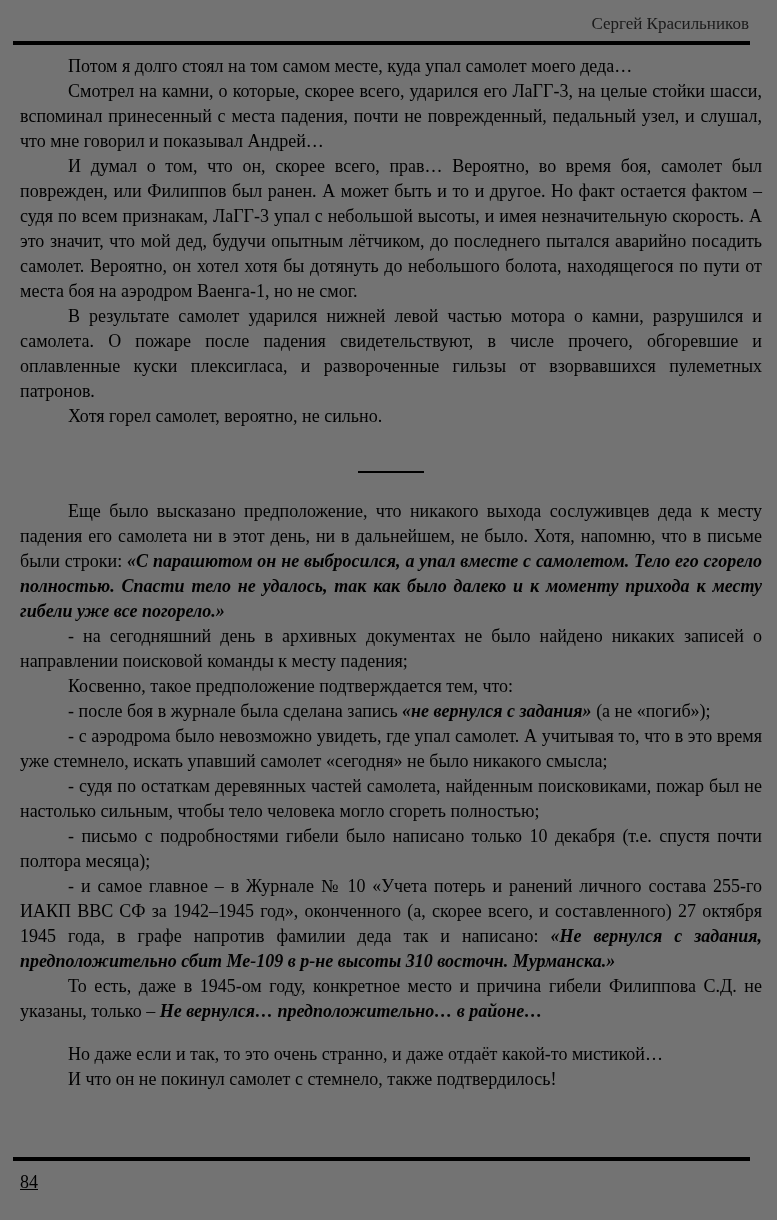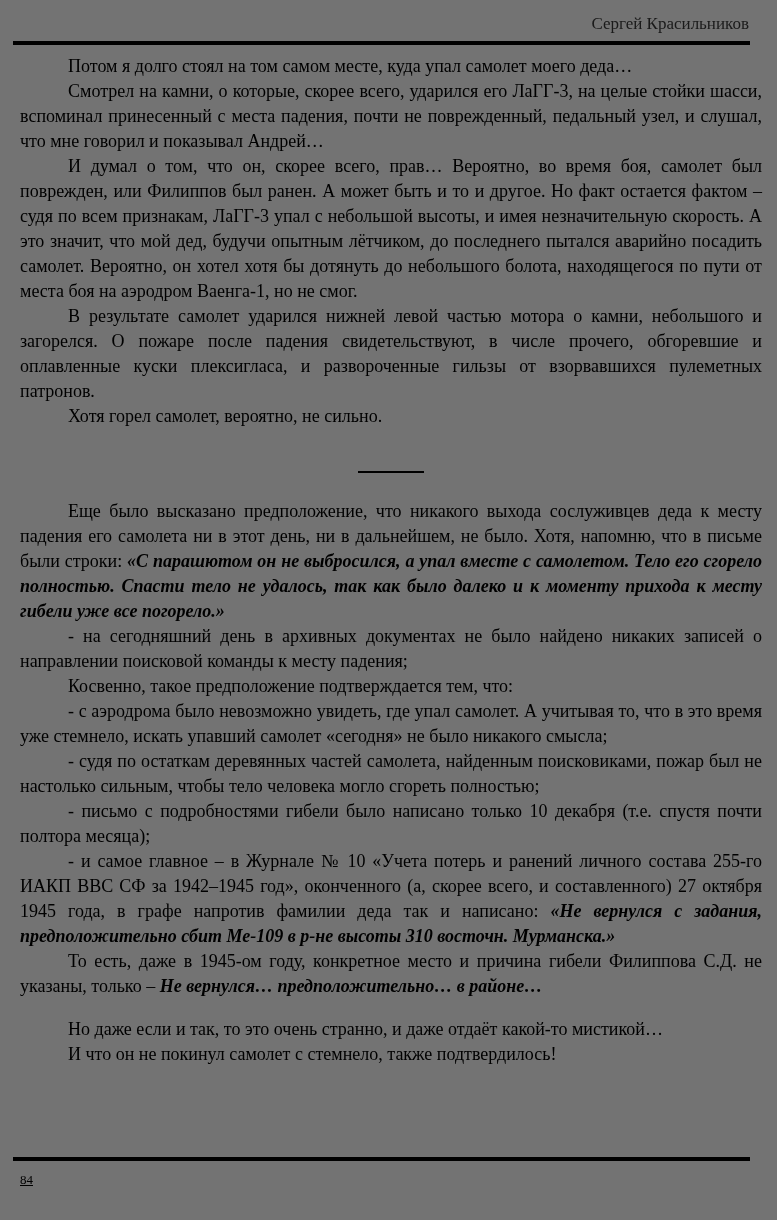--- a/index.html
+++ b/index.html
@@ -24,40 +24,41 @@
   .run-bi { font-style:italic; font-weight:bold; }
   .divider {
     width:66px; height:0; border-top:2px solid #000;
     margin:42px auto 26px auto;
   }
   .gap-before { margin-top:18px; }
   .footer-rule {
     position:absolute; top:1157px; left:13px; right:27px; height:4px; background:#000;
   }
   .page-number {
-    position:absolute; left:20px; top:1172px; font-size:13px;text-decoration:underline;
+    position:absolute; left:20px; top:1172px; font-size:18px;text-decoration:underline;
   }
 </style>
 </head>
 <body>
 
 <div class="page">
   <div class="header-author">Сергей Красильников</div>
   <div class="header-rule"></div>
 
   <div class="body-text">
       <p class="para"><span class="run-n">Потом я долго стоял на том самом месте, куда упал самолет моего деда…</span></p>
       <p class="para"><span class="run-n">Смотрел на камни, о которые, скорее всего, ударился его ЛаГГ-3, на целые стойки шасси, вспоминал принесенный с места падения, почти не поврежденный, педальный узел, и слушал, что мне говорил и показывал Андрей…</span></p>
       <p class="para"><span class="run-n">И думал о том, что он, скорее всего, прав… Вероятно, во время боя, самолет был поврежден, или Филиппов был ранен. А может быть и то и другое. Но факт остается фактом – судя по всем признакам, ЛаГГ-3 упал с небольшой высоты, и имея незначительную скорость. А это значит, что мой дед, будучи опытным лётчиком, до последнего пытался аварийно посадить самолет. Вероятно, он хотел хотя бы дотянуть до небольшого болота, находящегося по пути от места боя на аэродром Ваенга-1, но не смог.</span></p>
-      <p class="para"><span class="run-n">В результате самолет ударился нижней левой частью мотора о камни, небольшого и загорелся. О пожаре после падения свидетельствуют, в числе прочего, обгоревшие и оплавленные куски плексигласа, и развороченные гильзы от взорвавшихся пулеметных патронов.</span></p>
+      <p class="para"><span class="run-n">В результате самолет ударился нижней левой частью мотора о камни, разрушился и самолета. О пожаре после падения свидетельствуют, в числе прочего, обгоревшие и оплавленные куски плексигласа, и развороченные гильзы от взорвавшихся пулеметных патронов.</span></p>
       <p class="para"><span class="run-n">Хотя горел самолет, вероятно, не сильно.</span></p>
       <div class="divider"></div>
       <p class="para"><span class="run-n">Еще было высказано предположение, что никакого выхода сослуживцев деда к месту падения его самолета ни в этот день, ни в дальнейшем, не было. Хотя, напомню, что в письме были строки: </span><span class="run-bi">«С парашютом он не выбросился, а упал вместе с самолетом. Тело его сгорело полностью. Спасти тело не удалось, так как было далеко и к моменту прихода к месту гибели уже все погорело.»</span></p>
       <p class="para"><span class="run-n">- на сегодняшний день в архивных документах не было найдено никаких записей о направлении поисковой команды к месту падения;</span></p>
       <p class="para"><span class="run-n">Косвенно, такое предположение подтверждается тем, что:</span></p>
+      <p class="para"><span class="run-n">- после боя в журнале была сделана запись </span><span class="run-bi">«не вернулся с задания»</span><span class="run-n"> (а не «погиб»);</span></p>
       <p class="para"><span class="run-n">- с аэродрома было невозможно увидеть, где упал самолет. А учитывая то, что в это время уже стемнело, искать упавший самолет «сегодня» не было никакого смысла;</span></p>
       <p class="para"><span class="run-n">- судя по остаткам деревянных частей самолета, найденным поисковиками, пожар был не настолько сильным, чтобы тело человека могло сгореть полностью;</span></p>
       <p class="para"><span class="run-n">- письмо с подробностями гибели было написано только 10 декабря (т.е. спустя почти полтора месяца);</span></p>
       <p class="para"><span class="run-n">- и самое главное – в Журнале № 10 «Учета потерь и ранений личного состава 255-го ИАКП ВВС СФ за 1942–1945 год», оконченного (а, скорее всего, и составленного) 27 октября 1945 года, в графе напротив фамилии деда так и написано: </span><span class="run-bi">«Не вернулся с задания, предположительно сбит Ме-109 в р-не высоты 310 восточн. Мурманска.»</span></p>
       <p class="para"><span class="run-n">То есть, даже в 1945-ом году, конкретное место и причина гибели Филиппова С.Д. не указаны, только – </span><span class="run-bi">Не вернулся… предположительно… в районе…</span></p>
       <p class="para gap-before"><span class="run-n">Но даже если и так, то это очень странно, и даже отдаёт какой-то мистикой…</span></p>
       <p class="para"><span class="run-n">И что он не покинул самолет с стемнело, также подтвердилось!</span></p>
     </div>
 
   <div class="footer-rule"></div>

